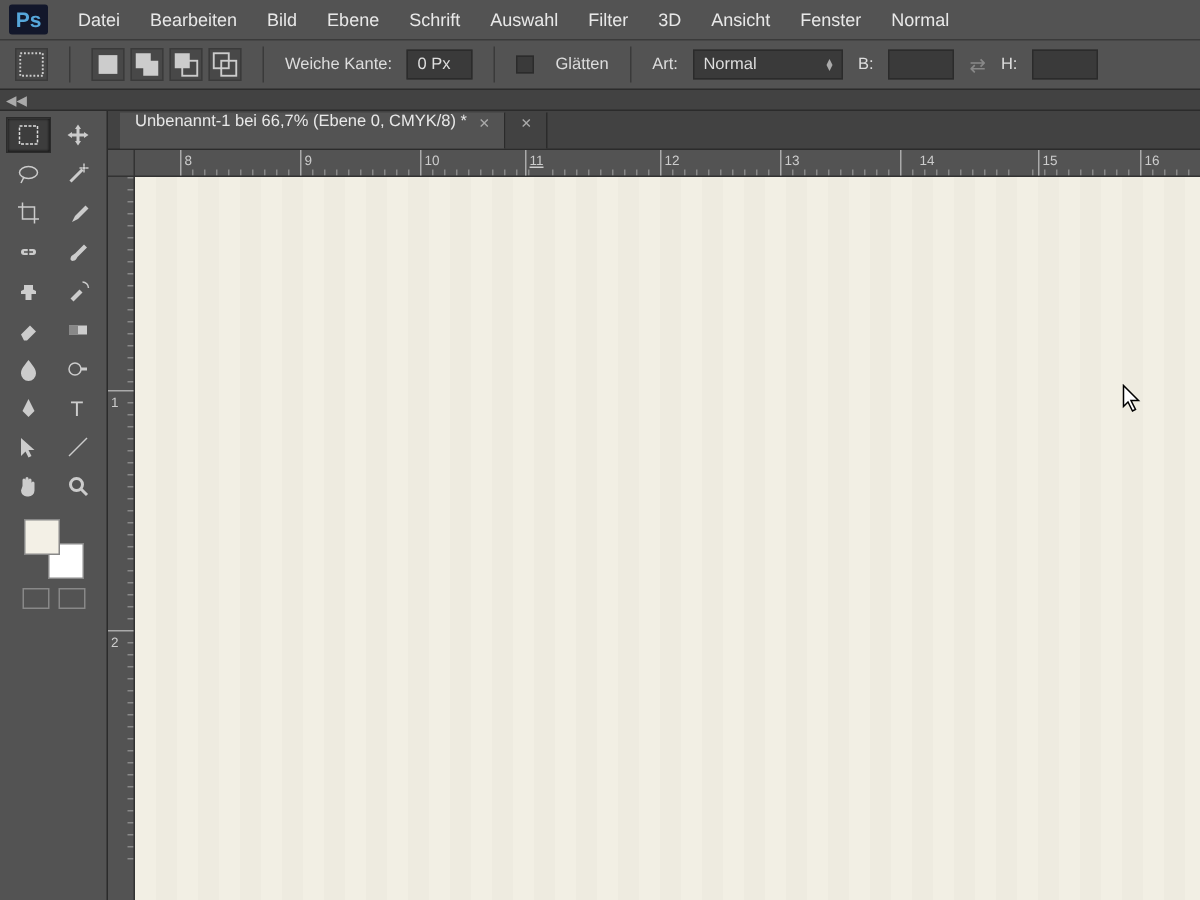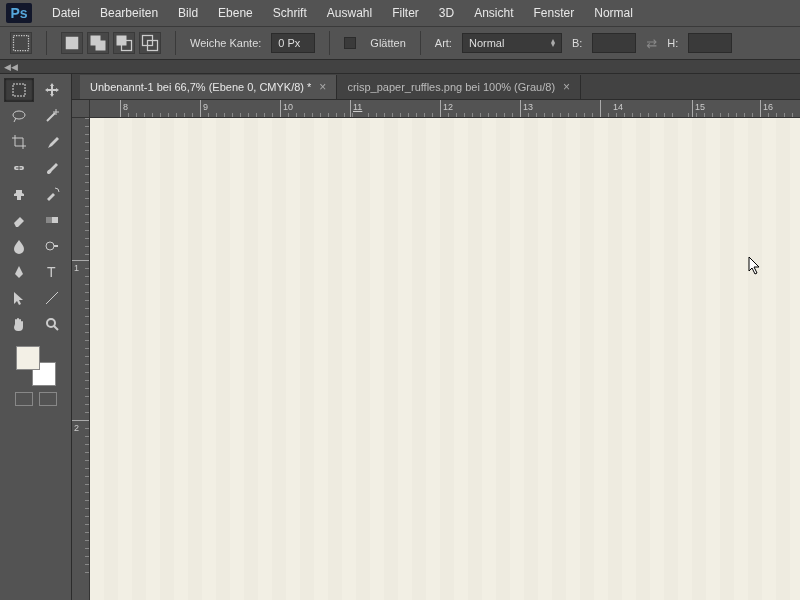--- a/index.html
+++ b/index.html
@@ -30,21 +30,21 @@
 .tool.selected { background: #3d3d3d; border: 1px solid #2b2b2b; box-shadow: inset 0 0 2px #000; }
 .tool svg { width: 16px; height: 16px; }
 .colorswatch { position: relative; width: 40px; height: 40px; margin: 10px auto 6px; }
 .swatch-bg { position: absolute; right: 0; bottom: 0; width: 24px; height: 24px; background: #fff; border: 1px solid #888; }
 .swatch-fg { position: absolute; left: 0; top: 0; width: 24px; height: 24px; background: #f3f0e6; border: 1px solid #888; }
 .mode-icons { display: flex; gap: 6px; justify-content: center; margin-top: 4px; }
 .mode-icon { width: 18px; height: 14px; border: 1px solid #888; background: #535353; }
 
 .docarea { flex: 1; display: flex; flex-direction: column; background: #333; }
 .tabstrip { height: 26px; background: #424242; display: flex; align-items: flex-end; padding-left: 8px; border-bottom: 1px solid #2b2b2b; }
-.tab { height: 24px; padding: 0 10px; display: flex; align-items: center; gap: 8px; font-size: 11px; color: #e8e8e8; border-right: 1px solid #2b2b2b; cursor: pointer; }
+.tab { height: 24px; padding: 0 10px; display: flex; align-items: flex-start; gap: 8px; font-size: 11px; color: #e8e8e8; border-right: 1px solid #2b2b2b; cursor: pointer; }
 .tab.active { background: #535353; }
 .tab.inactive { background: #424242; color: #bbb; }
 .tab-close { color: #aaa; font-size: 12px; cursor: pointer; }
 
 .canvas-wrap { flex: 1; display: flex; position: relative; }
 .ruler-corner { width: 18px; height: 18px; background: #535353; border-right: 1px solid #333; border-bottom: 1px solid #333; position: absolute; left: 0; top: 0; }
 .ruler-h { position: absolute; left: 18px; top: 0; right: 0; height: 18px; background: #535353; border-bottom: 1px solid #333; overflow: hidden; }
 .ruler-v { position: absolute; left: 0; top: 18px; bottom: 0; width: 18px; background: #535353; border-right: 1px solid #333; overflow: hidden; }
 .ruler-h .tick { position: absolute; top: 0; height: 18px; border-left: 1px solid #aaa; font-size: 9px; color: #ccc; padding-left: 2px; padding-top: 2px; }
 .ruler-h .minor { position: absolute; bottom: 0; height: 4px; border-left: 1px solid #888; }
@@ -249,21 +249,20 @@
     </div>
   </div>
 
   <div class="docarea">
     <div class="tabstrip">
       <div class="tab active">
         <span>Unbenannt-1 bei 66,7% (Ebene 0, CMYK/8) *</span>
         <span class="tab-close">×</span>
       </div>
       <div class="tab inactive">
-        <span>crisp_paper_ruffles.png bei 100% (Grau/8)</span>
         <span class="tab-close">×</span>
       </div>
     </div>
     <div class="canvas-wrap">
       <div class="ruler-corner"></div>
       <div class="ruler-h" id="rulerH">
           <div class="tick" style="left: 30px;">8</div>
           <div class="minor" style="left: 38px;"></div>
           <div class="minor" style="left: 46px;"></div>
           <div class="minor" style="left: 54px;"></div>

